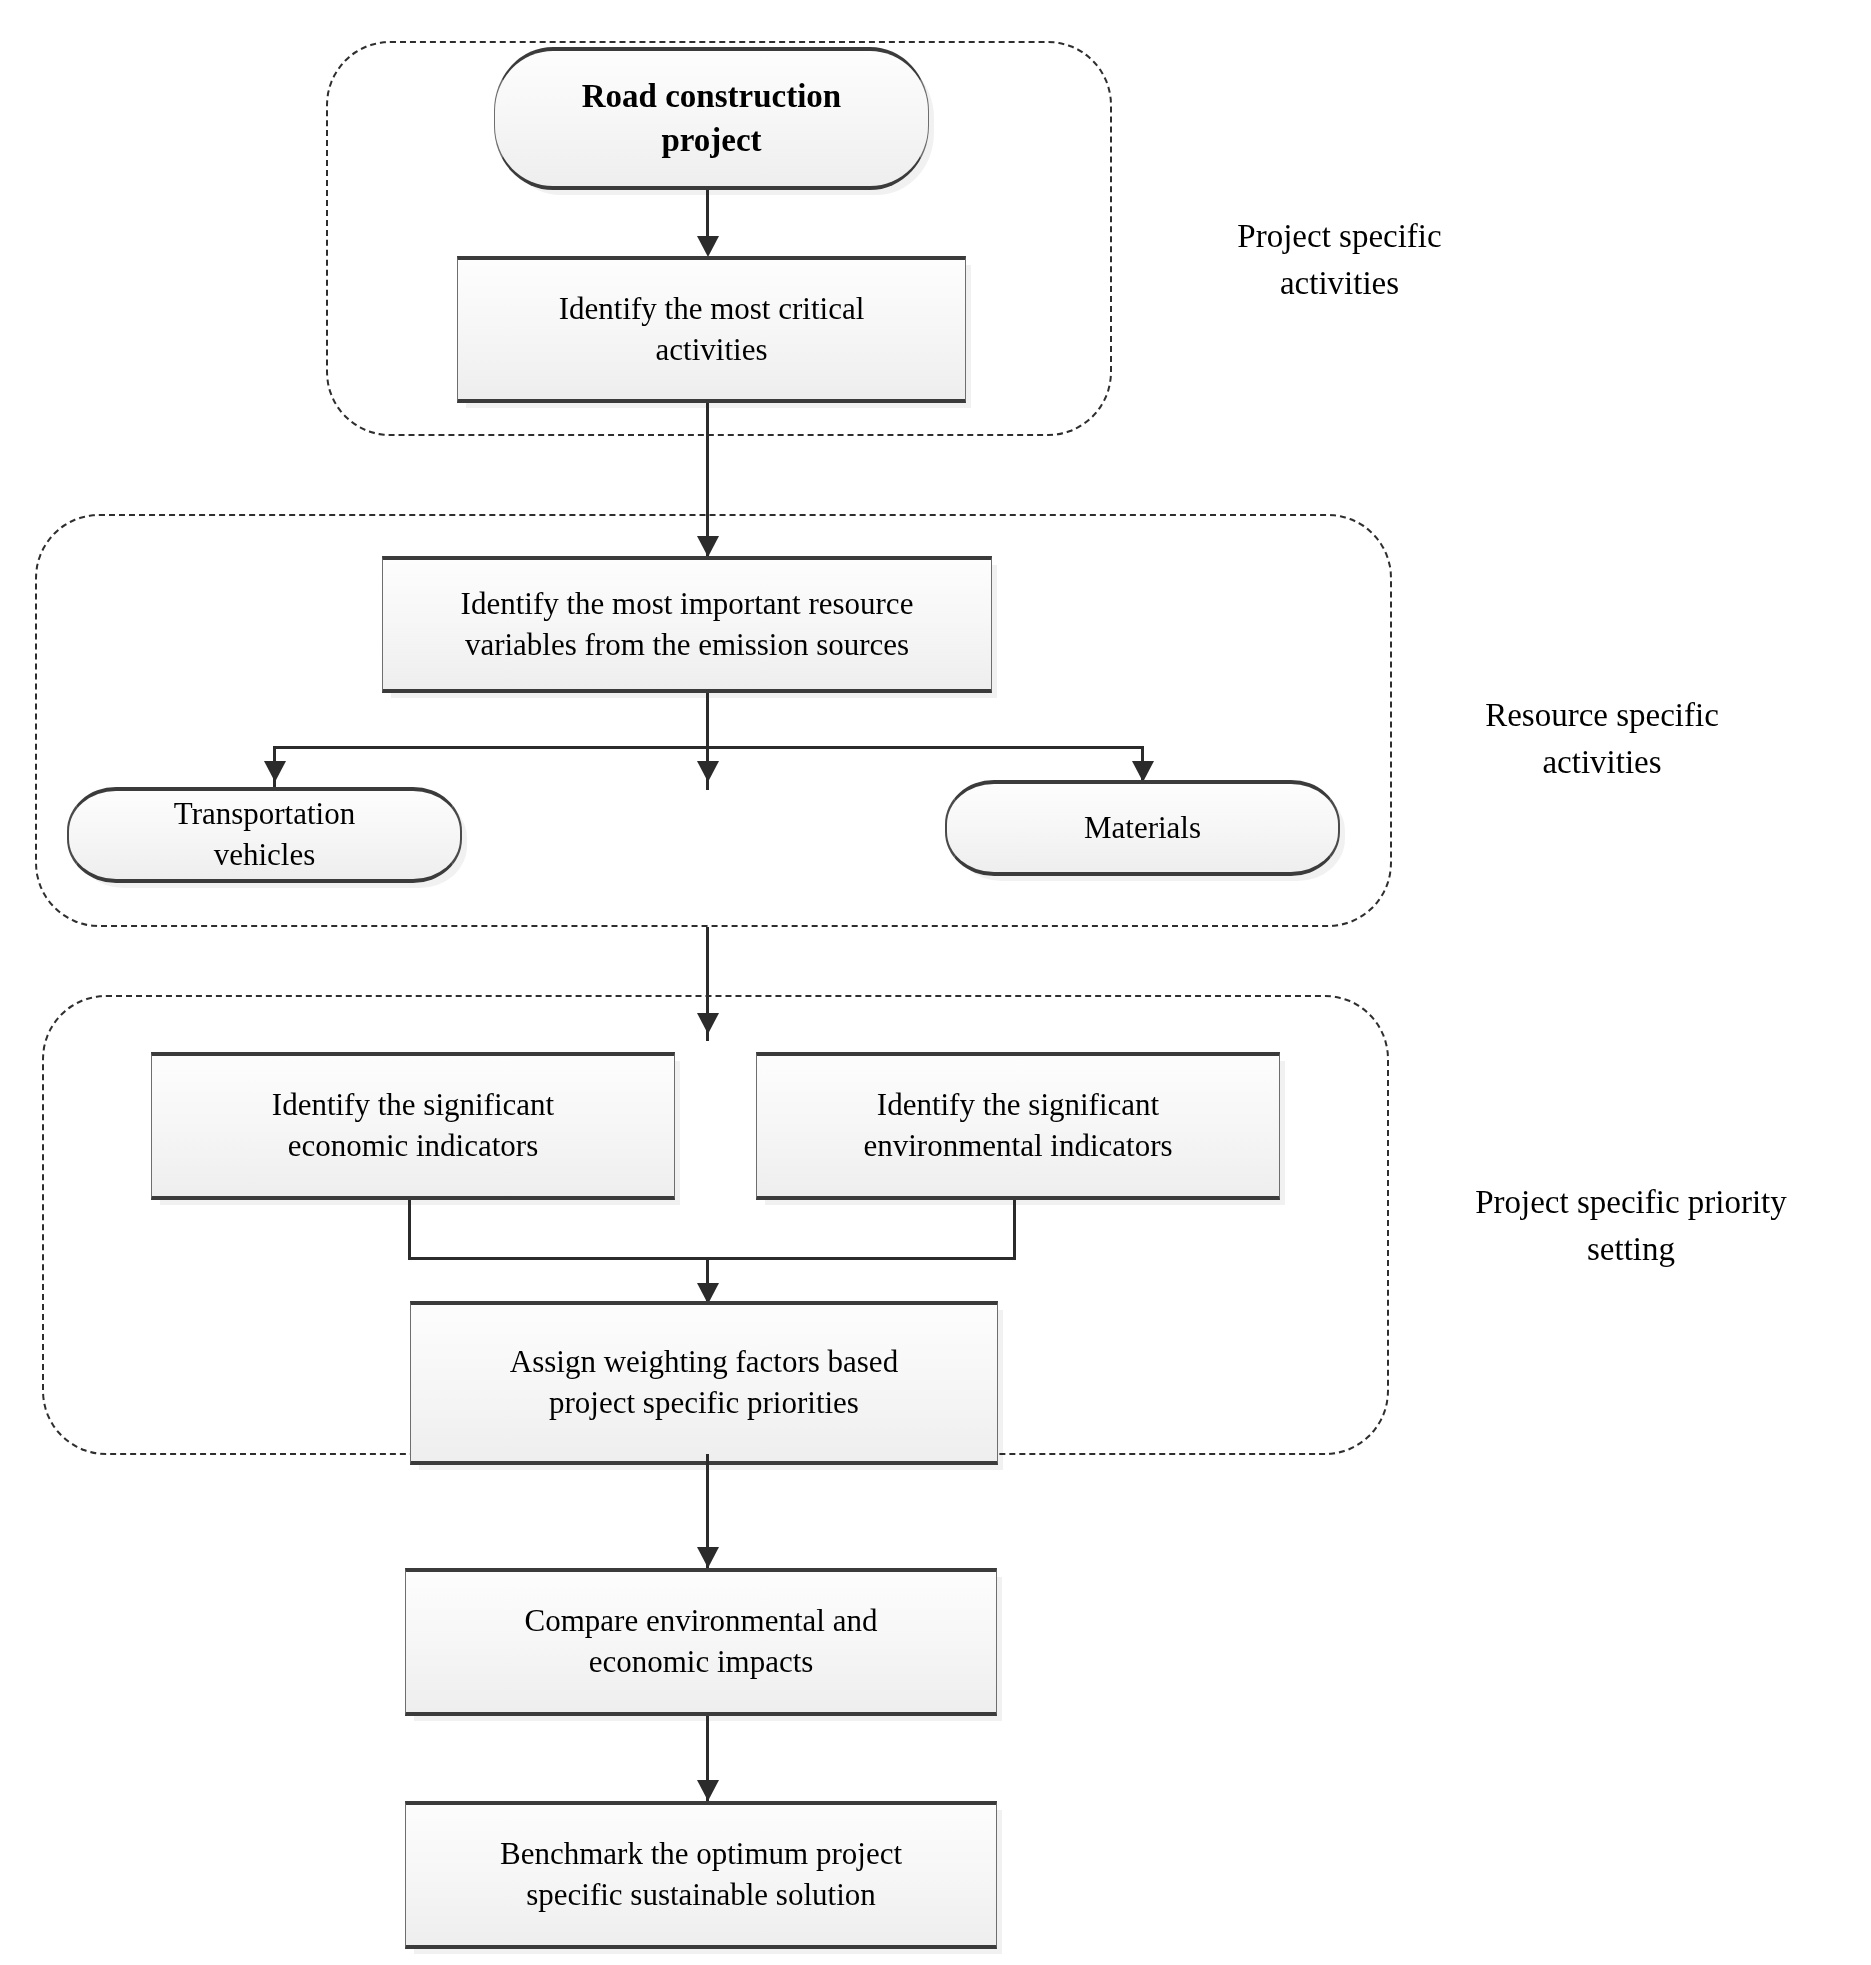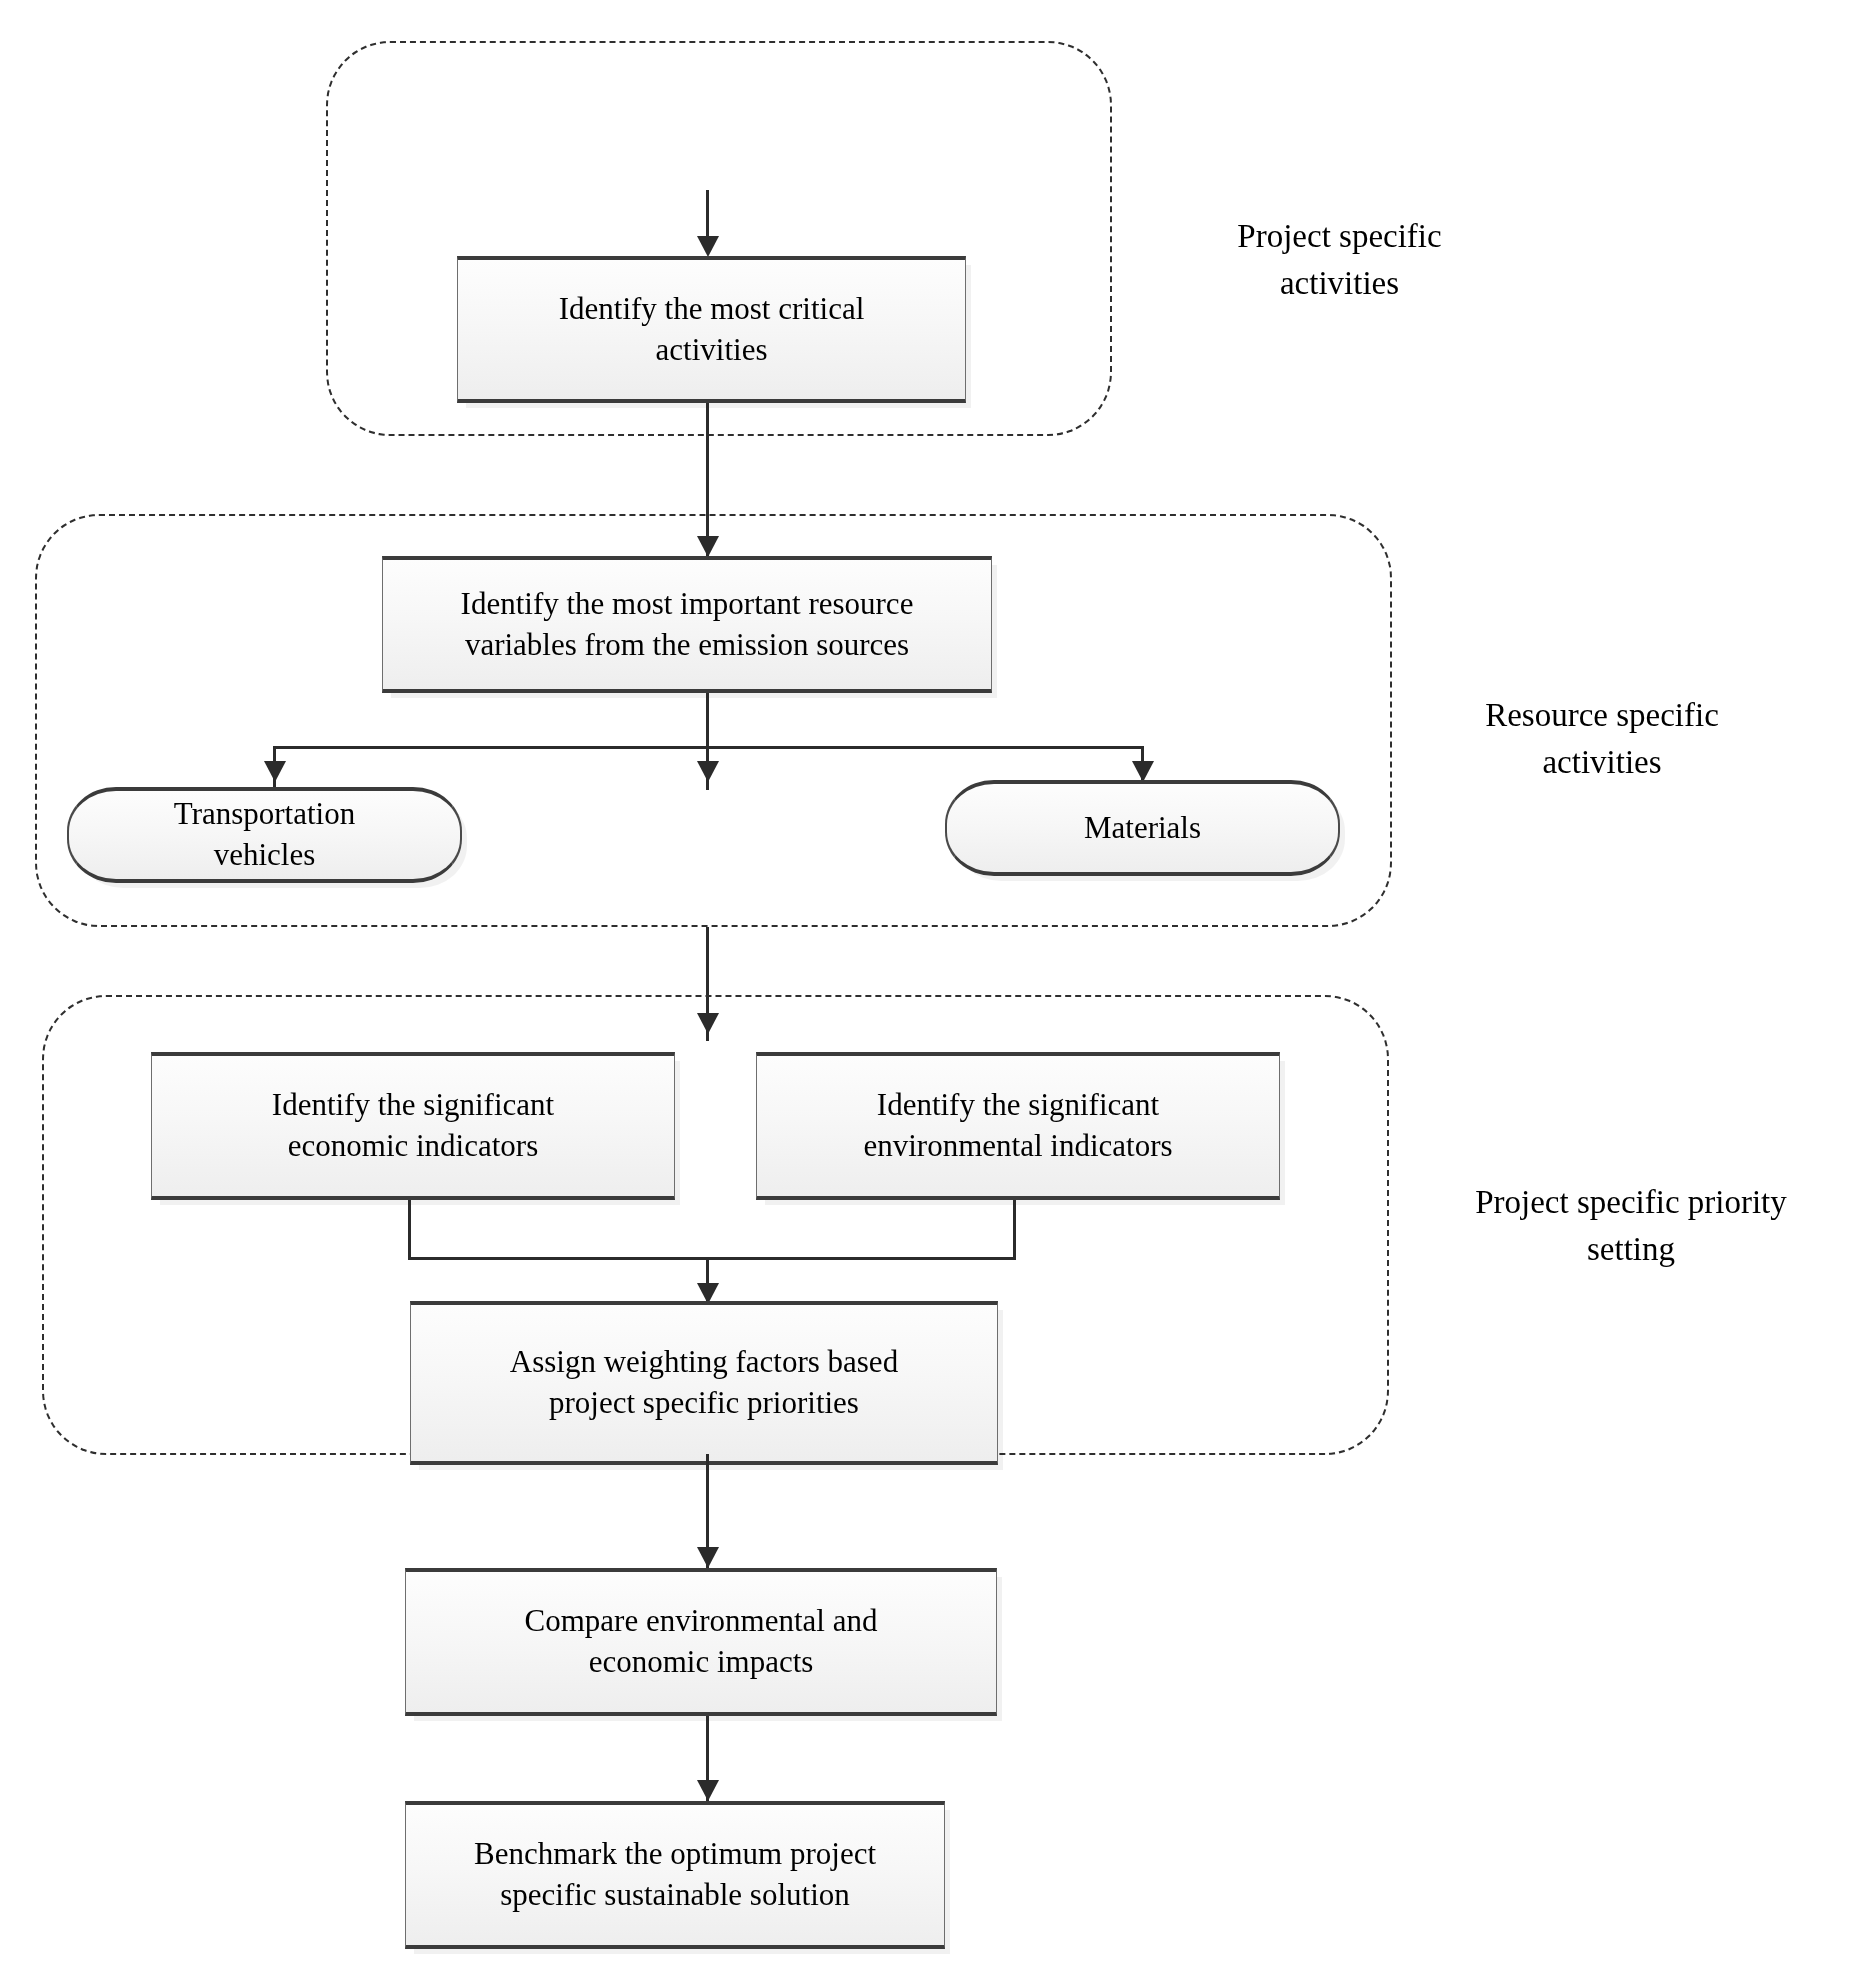--- a/index.html
+++ b/index.html
@@ -68,20 +68,26 @@
 
 <div class="canvas">
 
   <div class="group" style="left:326px;top:41px;width:786px;height:395px;border-radius:64px;"></div>
 
   <div class="side-label" style="left:1186px;top:213px;width:307px;font-size:33px;">
     <div>Project specific</div>
     <div>activities</div>
   </div>
 
+  <div class="node pill-main" style="left:494px;top:47px;width:435px;height:143px;font-size:33px;">
+    <span class="txt">
+      <span>Road construction</span><br>
+      <span>project</span>
+    </span>
+  </div>
 
   <div class="conn vline" style="left:706px;top:190px;height:54px;"></div>
   <div class="arrow" style="left:697px;top:236px;"></div>
 
   <div class="node" style="left:457px;top:256px;width:509px;height:147px;font-size:31px;">
     <span class="txt">
       <span>Identify the most critical</span><br>
       <span>activities</span>
     </span>
   </div>
@@ -173,21 +179,21 @@
   <div class="node" style="left:405px;top:1568px;width:592px;height:148px;font-size:31px;">
     <span class="txt">
       <span>Compare environmental and</span><br>
       <span>economic impacts</span>
     </span>
   </div>
 
   <div class="conn vline" style="left:706px;top:1716px;height:90px;"></div>
   <div class="arrow" style="left:697px;top:1780px;"></div>
 
-  <div class="node" style="left:405px;top:1801px;width:540px;height:148px;font-size:31px;">
+  <div class="node" style="left:405px;top:1801px;width:592px;height:148px;font-size:31px;">
     <span class="txt">
       <span>Benchmark the optimum project</span><br>
       <span>specific sustainable solution</span>
     </span>
   </div>
 
 </div>
 
 
 </body></html>

